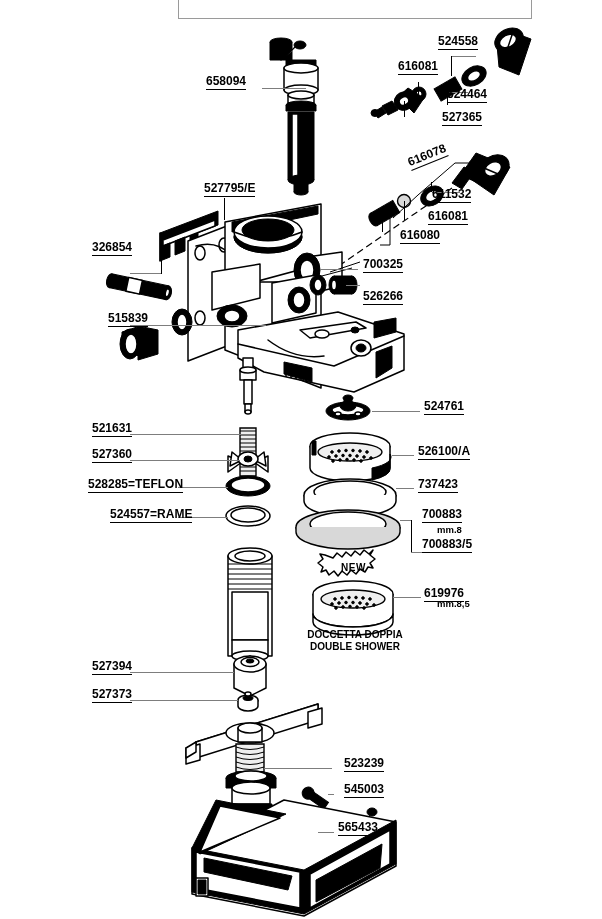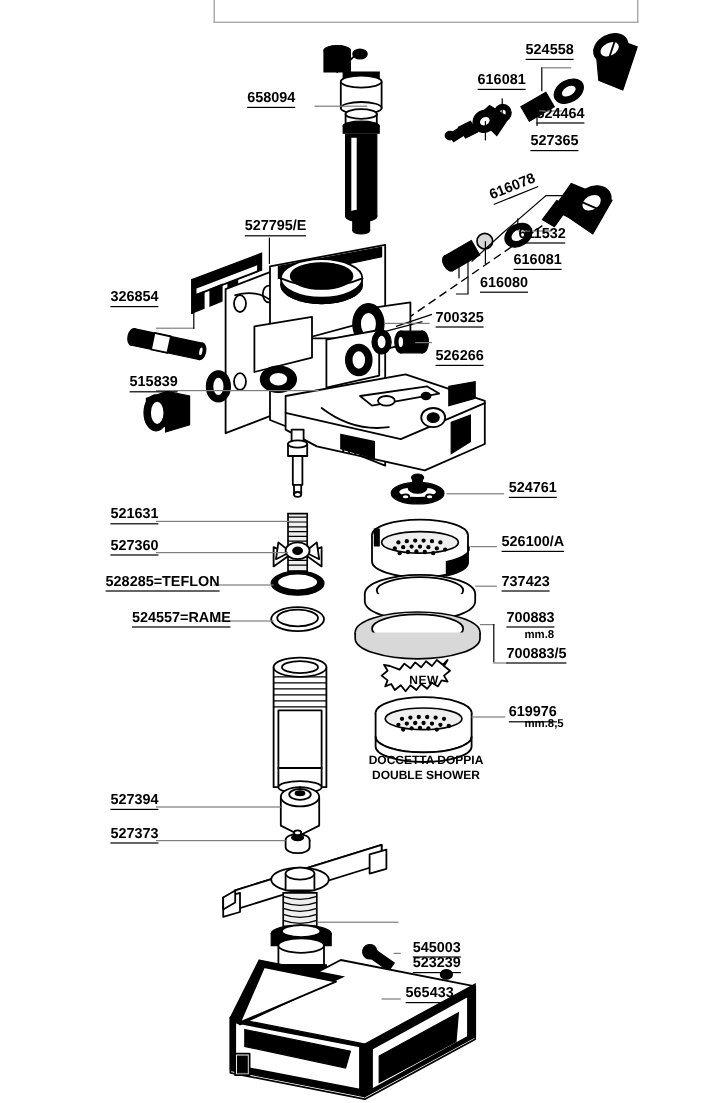--- a/index.html
+++ b/index.html
@@ -440,21 +440,21 @@
   <div class="lbl ul" style="left:418px;top:478px;">737423</div>
   <div class="lbl ul" style="left:422px;top:508px;">700883</div>
   <div class="lbl sub" style="left:437px;top:523px;">mm.8</div>
   <div class="lbl ul" style="left:422px;top:538px;">700883/5</div>
   <div class="lbl sub" style="left:437px;top:553px;margin-top:44px;">mm.8,5</div>
   <div class="lbl ul" style="left:424px;top:587px;">619976</div>
 
   <div class="lbl ul" style="left:92px;top:660px;">527394</div>
   <div class="lbl ul" style="left:92px;top:688px;">527373</div>
 
-  <div class="lbl ul" style="left:344px;top:757px;margin-top:39px;">523239</div>
+  <div class="lbl ul" style="left:344px;top:757px;">523239</div>
   <div class="lbl ul" style="left:344px;top:783px;text-align:right;">545003</div>
   <div class="lbl ul" style="left:338px;top:821px;">565433</div>
 
   <div class="newbadge" style="left:341px;top:562px;">NEW</div>
 
   <div class="cap" style="left:303px;top:629px;width:104px;">DOCCETTA DOPPIA</div>
   <div class="cap" style="left:303px;top:641px;width:104px;">DOUBLE SHOWER</div>
 
 </div>
 

